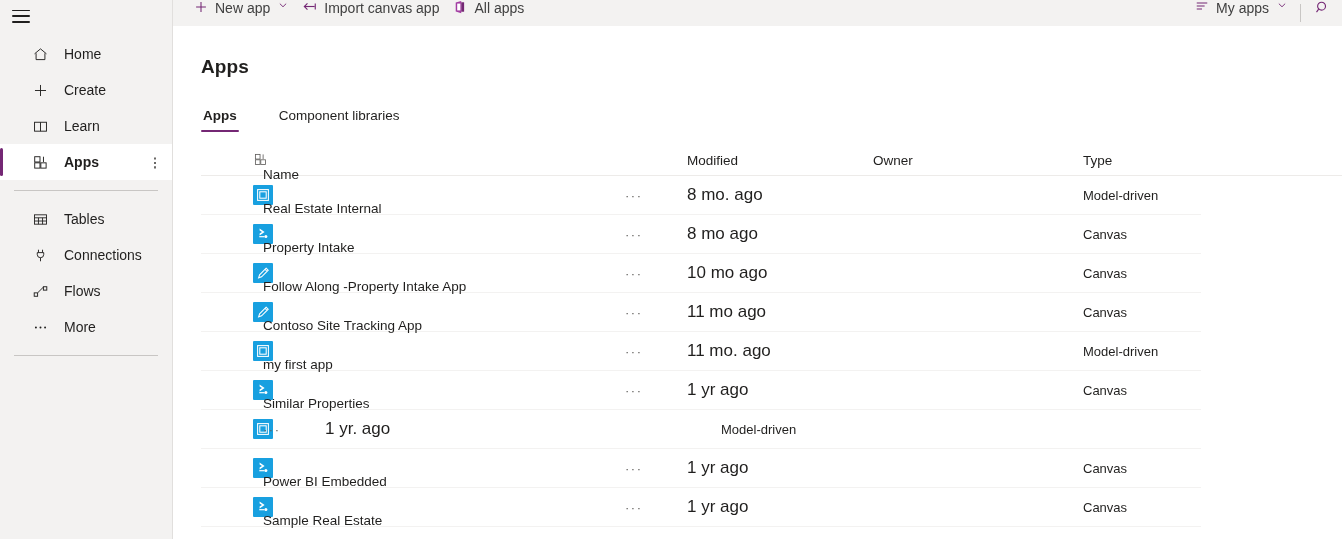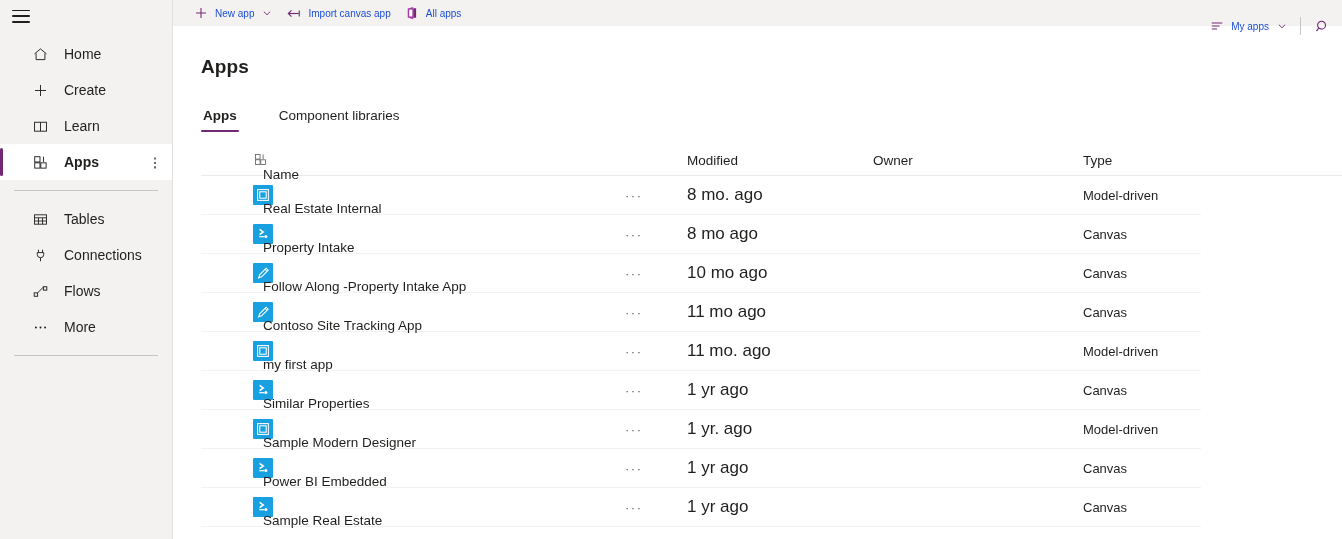--- a/index.html
+++ b/index.html
@@ -126,44 +126,44 @@
     height: 26px;
     background: #f3f2f1;
     display: flex;
     align-items: center;
     padding: 0 0 0 14px;
     box-sizing: border-box;
     position: relative;
   }
   .cmd {
     display: flex;
-    align-items: center;
+    align-items: flex-start;
     height: 26px;
     padding: 0 7px;
     cursor: pointer;
-    font-size: 10px;
-    color: #1d4ed8;
+    font-size: 14px;
+    color: #404040;
     white-space: nowrap;
   }
   .cmd .cico {
     display: inline-flex;
     align-items: center;
     justify-content: center;
     margin-right: 7px;
     color: #742774;
   }
   .cmd .chev {
     margin-left: 8px;
     display: inline-flex;
     color: #742774;
   }
   .cmdbar .right {
     position: absolute;
     right: 0;
-    top: 13px;
+    top: 0;
     height: 26px;
     display: flex;
     align-items: center;
   }
   .cmdbar .vdiv {
     width: 1px;
     height: 18px;
     background: #c8c6c4;
     margin: 0 6px;
   }
@@ -605,21 +605,20 @@
             </div>
             <div class="trow">
               <div class="col-icon">
                 <span class="app-tile" style="background:#18a0e0">
                   <svg width="20" height="20" viewBox="0 0 20 20" fill="none" stroke="#ffffff" stroke-width="1.05">
                     <rect x="4.6" y="4.6" width="10.8" height="10.8"></rect>
                     <rect x="6.8" y="6.8" width="6.4" height="6.4"></rect>
                   </svg>
                 </span>
               </div>
-              <div class="col-name">Sample Modern Designer</div>
               <div class="col-dots">···</div>
               <div class="col-modified">1 yr. ago</div>
               <div class="col-owner"></div>
               <div class="col-type">Model-driven</div>
             </div>
             <div class="trow">
               <div class="col-icon">
                 <span class="app-tile" style="background:#18a0e0">
                   <svg width="20" height="20" viewBox="0 0 20 20" fill="#ffffff">
                     <path d="M6.6 4.6 11.6 8 6.6 11.4V9.6L9 8 6.6 6.4z"></path>

